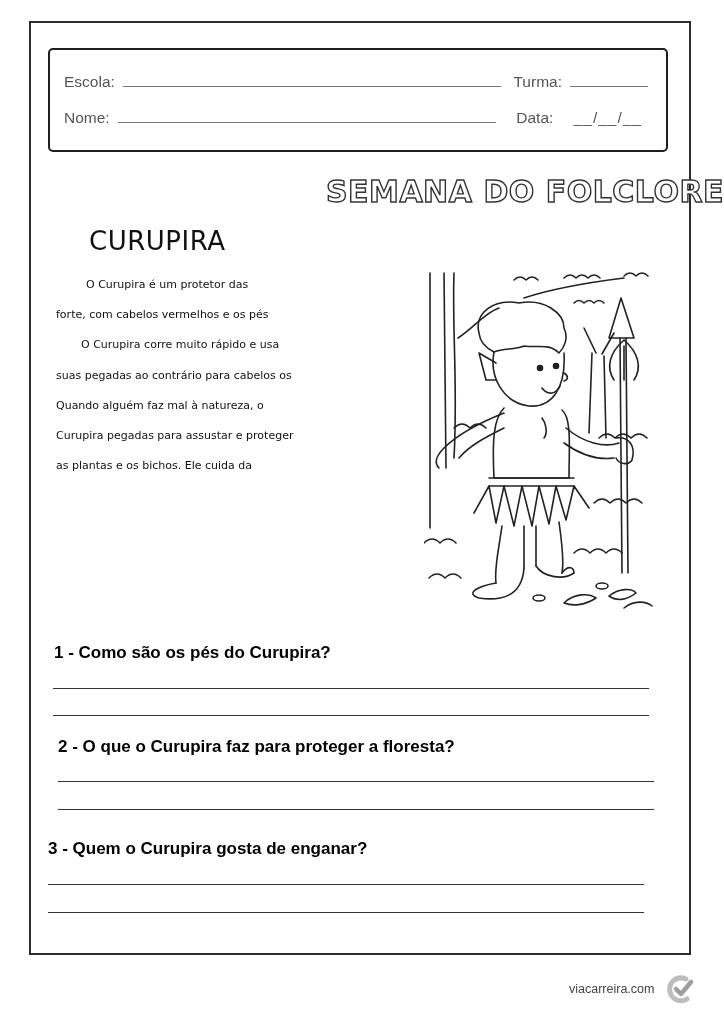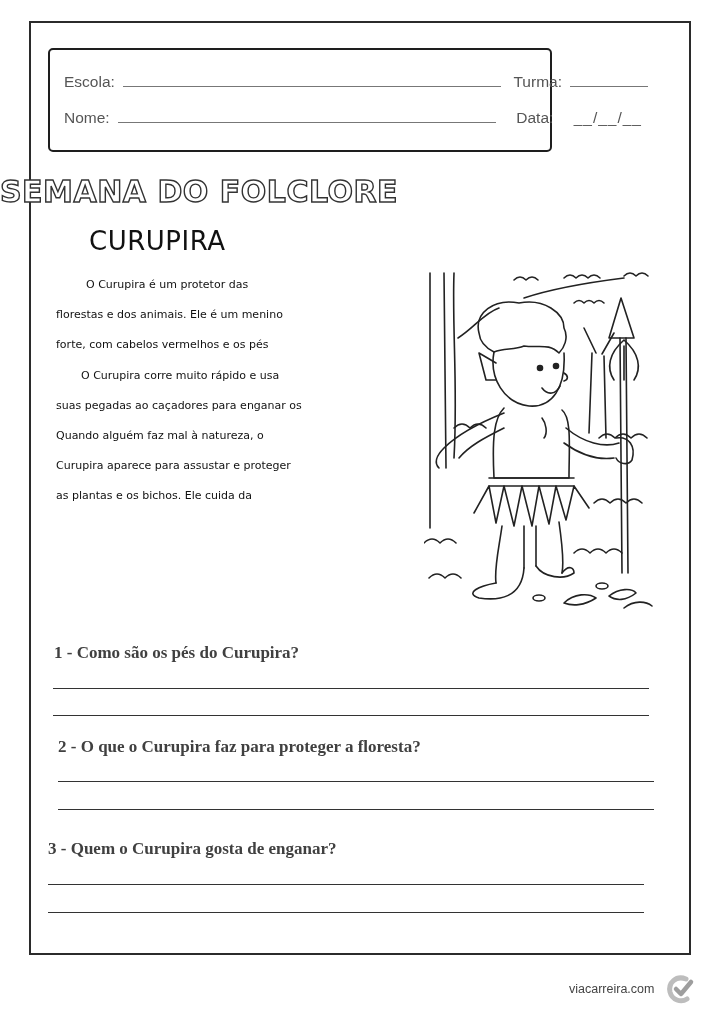--- a/index.html
+++ b/index.html
@@ -1,28 +1,28 @@
 <!DOCTYPE html>
 <html><head>
 <meta charset="utf-8">
 <style>
   html, body { margin:0; padding:0; background:#ffffff; }
   body { width:724px; height:1024px; position:relative; overflow:hidden; font-family:"Liberation Sans", sans-serif; color:#1a1a1a; }
   .outer-frame { position:absolute; left:29px; top:21px; width:662px; height:934px; border:2px solid #2b2b2b; box-sizing:border-box; }
-  .header-box { position:absolute; left:48px; top:48px; width:504px; height:104px; border:2.5px solid #1e1e1e; border-radius:5px; box-sizing:border-box; }
+  .header-box { position:absolute; left:48px; top:48px; width:620px; height:104px; border:2.5px solid #1e1e1e; border-radius:5px; box-sizing:border-box; }
   .hdr-row { position:absolute; left:14px; font-size:15.5px; color:#555; font-family:"Liberation Sans", sans-serif; white-space:nowrap; }
   .hdr-line { display:inline-block; border-bottom:1.3px solid #777; height:14px; vertical-align:baseline; }
-  .main-title { position:absolute; left:0; width:724px; top:174px; text-align:left; font-family:"DejaVu Sans", sans-serif; font-weight:bold; font-size:30px; letter-spacing:0.5px; color:#fff; -webkit-text-stroke:1.4px #333; }
+  .main-title { position:absolute; left:0; width:724px; top:174px; text-align:right; font-family:"DejaVu Sans", sans-serif; font-weight:bold; font-size:30px; letter-spacing:0.5px; color:#fff; -webkit-text-stroke:1.4px #333; }
   .story-title { position:absolute; left:89px; top:226px; font-family:"DejaVu Sans", sans-serif; font-size:26px; color:#111; letter-spacing:0.5px; }
   .story { position:absolute; left:56px; top:270px; width:355px; font-family:"DejaVu Sans", sans-serif; font-size:11px; line-height:30.2px; color:#111; }
   .story p { margin:0; }
   .indent { display:inline-block; width:30px; }
   .indent2 { display:inline-block; width:25px; }
   .illustration { position:absolute; left:424px; top:268px; width:236px; height:345px; }
-  .question { position:absolute; font-family:Liberation Serif, serif; font-weight:bold; font-size:17px; color:#404040; white-space:nowrap; }
+  .question { position:absolute; font-family:Liberation Sans, sans-serif; font-weight:bold; font-size:17px; color:#000000; white-space:nowrap; }
   .answer-line { position:absolute; height:0; border-top:1.6px solid #333; }
   .footer { position:absolute; left:569px; top:982px; font-family:"Liberation Sans", sans-serif; font-size:12.5px; color:#444; }
   .logo { position:absolute; left:664px; top:973px; width:32px; height:32px; }
 </style>
 </head>
 <body>
 
 <div class="outer-frame"></div>
 
 <div class="header-box">
@@ -39,26 +39,25 @@
     <span style="margin-left:16px;letter-spacing:1px;">__/__/__</span>
   </div>
 </div>
 
 <div class="main-title">SEMANA DO FOLCLORE</div>
 
 <div class="story-title">CURUPIRA</div>
 
 <div class="story">
   <p><span class="indent"></span><span>O Curupira é um protetor das</span></p>
-  <p>florestas e dos animais. Ele é um menino</p>
   <p>forte, com cabelos vermelhos e os pés</p>
   <p><span class="indent2"></span><span>O Curupira corre muito rápido e usa</span></p>
-  <p>suas pegadas ao caçadores para enganar os</p>
+  <p>suas pegadas ao contrário para cabelos os</p>
   <p>Quando alguém faz mal à natureza, o</p>
-  <p>Curupira aparece para assustar e proteger</p>
+  <p>Curupira pegadas para assustar e proteger</p>
   <p>as plantas e os bichos. Ele cuida da</p>
 </div>
 
 <svg class="illustration" viewBox="0 0 236 345" fill="none" stroke="#222" stroke-width="1.6" stroke-linecap="round" stroke-linejoin="round">
 
   <path d="M6 5 L6 260 M20 5 L22 200 M30 5 C28 60 34 120 30 190"></path>
   <path d="M34 70 C50 60 60 45 75 40"></path>
 
   <path d="M90 12 q6 -6 12 0 q6 -6 12 0 M140 10 q6-6 12 0 q6-6 12 0 q6-6 12 0 M200 8 q6-6 12 0 q6 -6 12 0"></path>
   <path d="M100 30 C130 20 160 15 200 10"></path>

